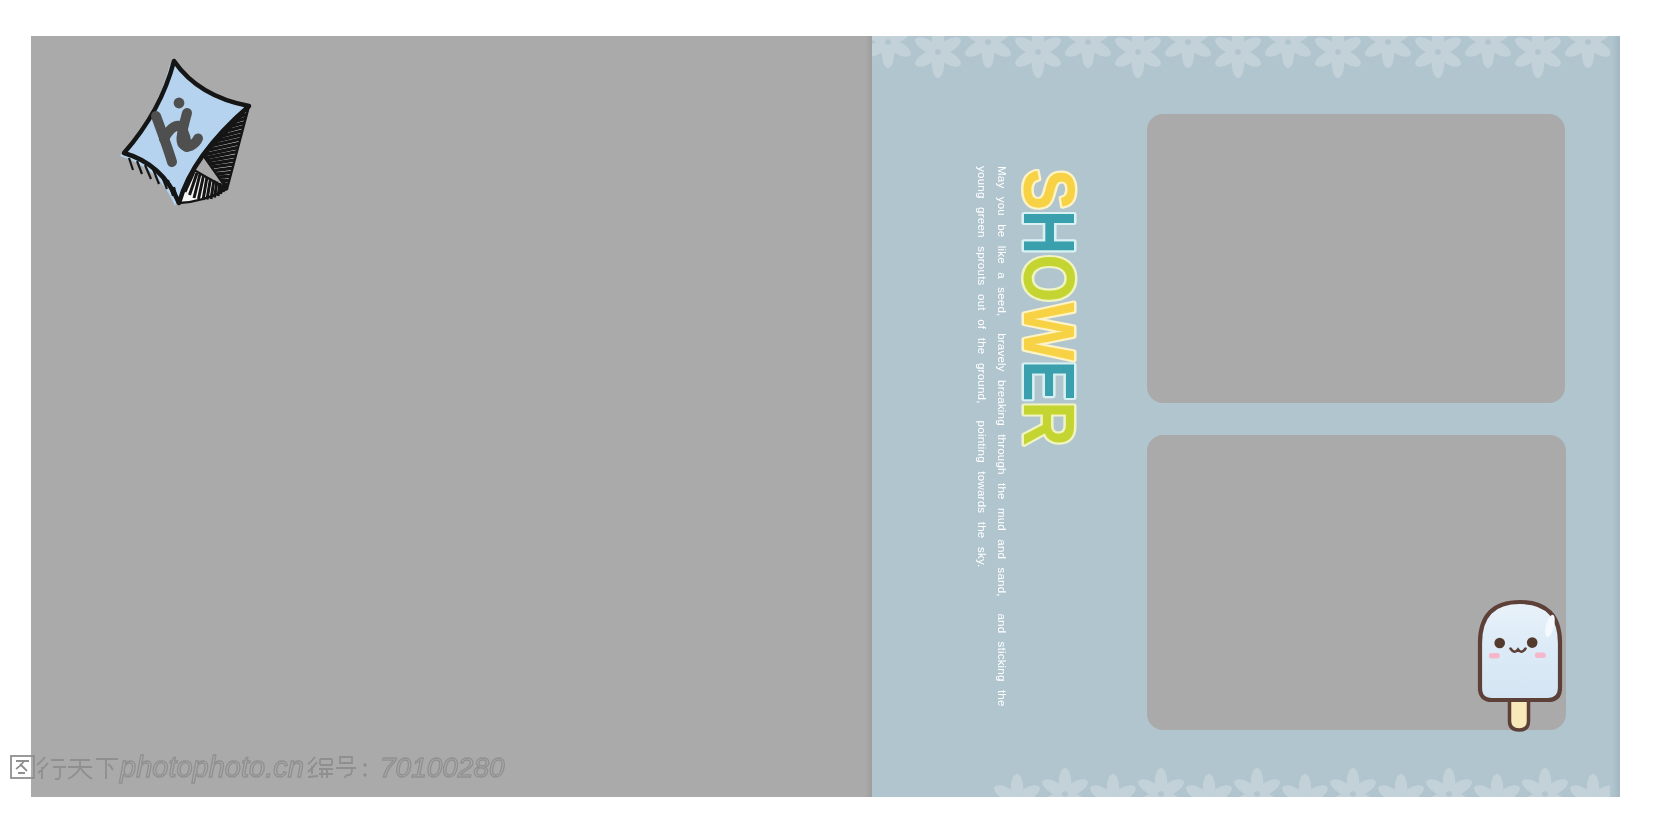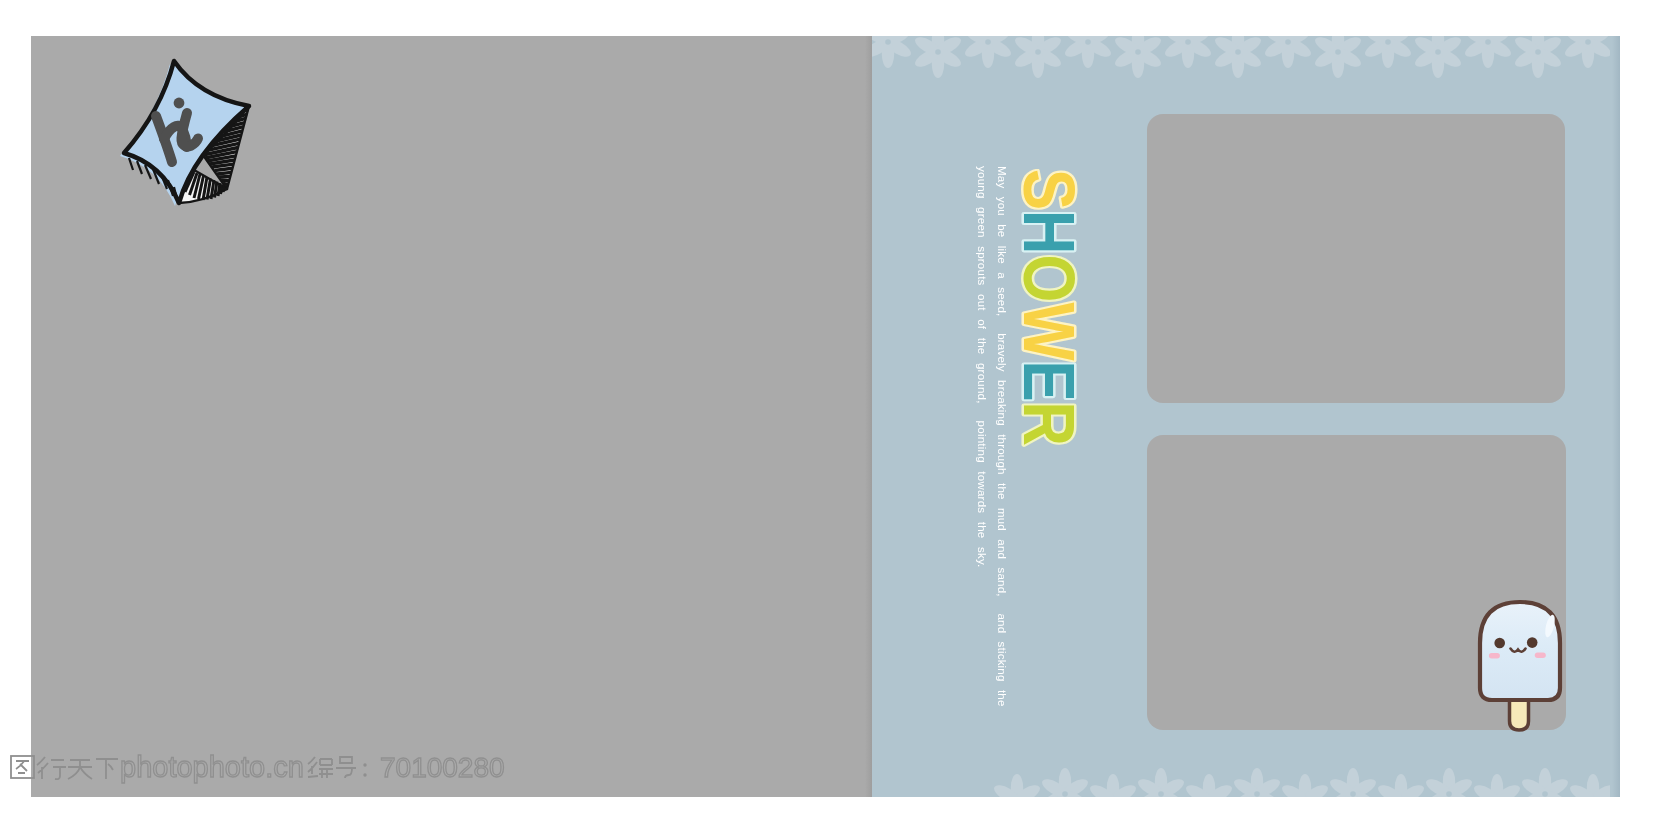--- a/index.html
+++ b/index.html
@@ -165,21 +165,21 @@
 
   <circle cx="29.7" cy="50" r="5.3" fill="#53392e"></circle>
   <circle cx="62.2" cy="49.6" r="5.3" fill="#53392e"></circle>
 
   <rect x="18.9" y="60" width="11" height="5.4" rx="2.7" fill="#f6b7cb"></rect>
   <rect x="64.8" y="59.5" width="11" height="5.4" rx="2.7" fill="#f6b7cb"></rect>
 
   <path d="M40.5 55.5 Q44.5 61.5 48 56.5 Q51.5 61.5 55.5 55.5" fill="none" stroke="#5d4037" stroke-width="2.6" stroke-linecap="round"></path>
 </svg>
 
-<div class="abs" style="left:8px;top:750px;width:600px;height:36px;">
+<div class="abs" style="left:8px;top:750px;width:600px;height:36px;font-style:italic;">
   <svg width="600" height="36" viewBox="0 0 600 36">
 
     <g stroke="#8f8f8f" stroke-width="1.8" fill="none">
       <rect x="3" y="6" width="23" height="22"></rect>
       <path d="M8 11 L21 11 M16 11 Q13 16 8 19 M12 14 Q15 17 19 21 M10 23 L17 23"></path>
     </g>
 
     <g stroke="#8f8f8f" stroke-width="1.8" fill="none">
       <path d="M37 7 Q33 12 29 15 M40 13 Q35 19 30 23 M34 17 L34 29 M43 10 L56 10 M45 17 L58 17 M52 17 L52 26 Q52 30 47 29"></path>
     </g>

